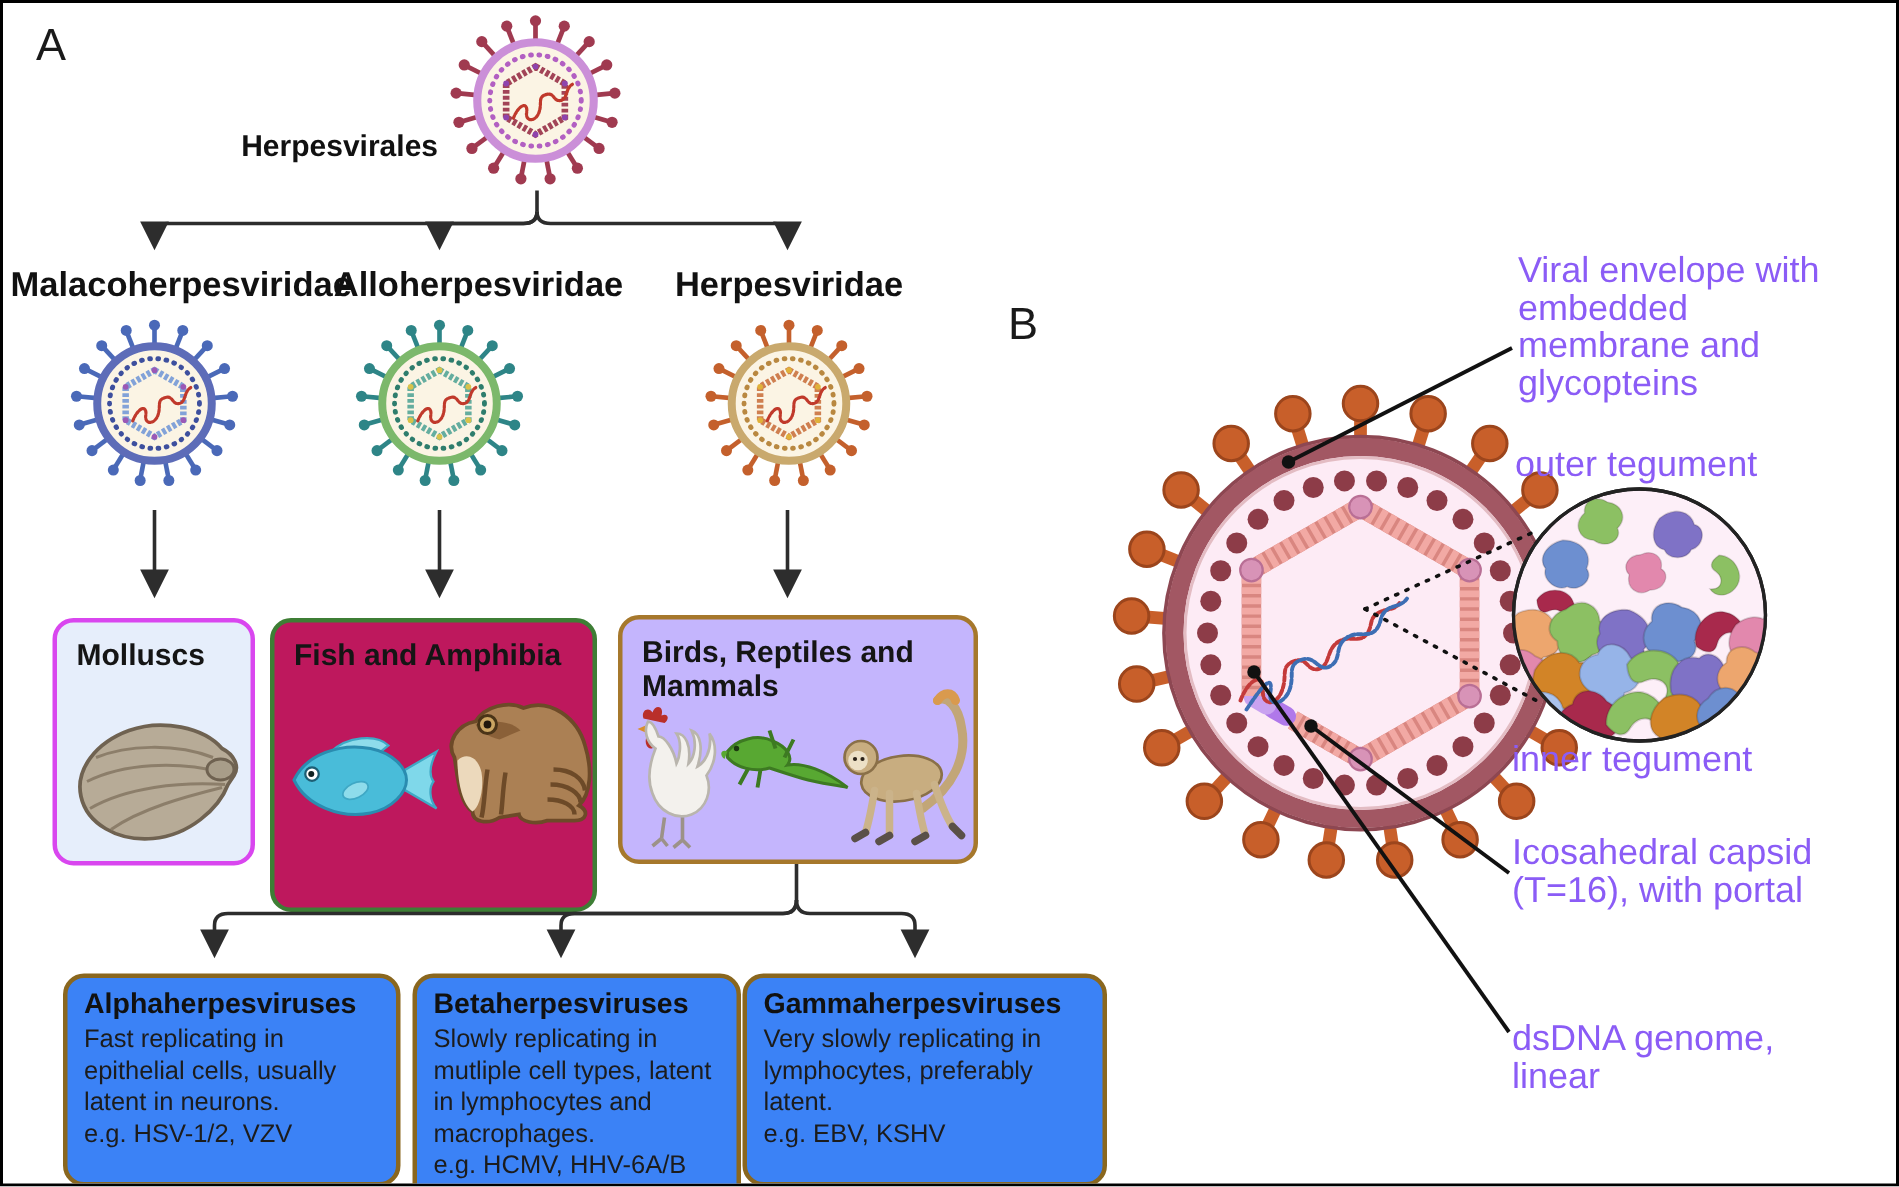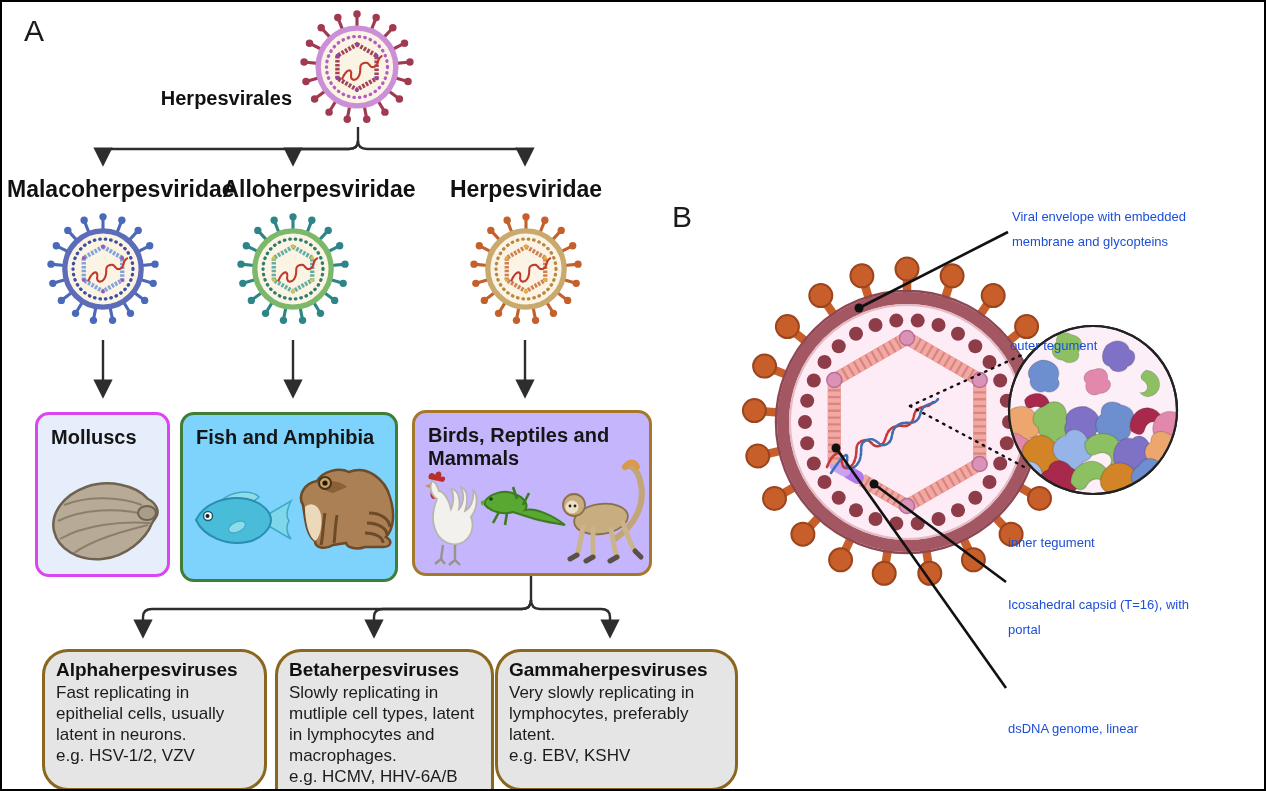--- a/index.html
+++ b/index.html
@@ -4,24 +4,24 @@
 <style>
   html,body{margin:0;padding:0;background:#fff;}
   .stage{position:relative;width:1266px;height:791px;background:#fff;border:2px solid #000;
          box-sizing:border-box;font-family:"Liberation Sans",sans-serif;overflow:hidden;}
   .abs{position:absolute;}
   .panel-letter{font-size:30px;color:#1a1a1a;}
   .order-label{font-size:20px;font-weight:bold;color:#111;text-align:right;}
   .family-label{font-size:23px;font-weight:bold;color:#111;text-align:center;}
   .host-box{border-radius:14px;box-sizing:border-box;}
   .host-title{font-size:20px;font-weight:bold;color:#151515;line-height:23px;padding:11px 12px 0 13px;}
-  .sub-box{border-radius:26px;box-sizing:border-box;background:#e5e5e5;border:3px solid #8a671f;padding:6px 11px;}
+  .sub-box{border-radius:14px;box-sizing:border-box;background:#3b82f6;border:3px solid #8a671f;padding:6px 11px;}
   .sub-title{font-size:19px;font-weight:bold;color:#111;line-height:24px;}
   .sub-desc,.sub-ex{font-size:17px;color:#1c1c1c;line-height:21px;}
-  .ann{font-size:13px;color:#1d4ed8;line-height:25px;margin-top:36px;}
+  .ann{font-size:24px;color:#8b5cf6;line-height:25px;}
   svg{display:block;}
   .overlay{pointer-events:none;}
 </style>
 </head>
 <body>
 
 <div class="stage">
 
   <div class="abs panel-letter" style="left:22px;top:12px;">A</div>
   <div class="abs order-label" style="left:118px;top:52px;width:172px;margin-top:33px;">Herpesvirales</div>
@@ -220,21 +220,21 @@
     <div class="host-title">Molluscs</div>
     <div class="abs" style="left:6px;top:58px;width:122px;height:98px;">
       <svg width="122" height="98" viewBox="0 0 122 98">
         <path d="M112,44 C116,38 112,30 104,26 C92,12 64,6 42,14 C20,22 6,40 10,58 C14,76 34,88 58,86 C82,84 102,66 108,50 Z" fill="#b7ab97" stroke="#6f6251" stroke-width="2.5"></path>
         <path d="M20,32 C40,24 72,22 98,32 M14,48 C38,36 74,34 104,42 M16,66 C40,52 76,48 106,50 M30,80 C50,66 80,58 104,52" fill="none" stroke="#8c7e6a" stroke-width="2"></path>
         <ellipse cx="103" cy="40" rx="9" ry="7" fill="#a89d89" stroke="#6f6251" stroke-width="2"></ellipse>
       </svg>
     </div>
   </div>
 
-  <div class="abs host-box" style="left:178px;top:410px;width:218px;height:170px;background:#7dd3fc;border:3px solid #3e7e35;">
+  <div class="abs host-box" style="left:178px;top:410px;width:218px;height:196px;background:#be185d;border:3px solid #3e7e35;">
     <div class="host-title">Fish and Amphibia</div>
     <div class="abs" style="left:8px;top:72px;width:106px;height:66px;">
       <svg width="106" height="66" viewBox="0 0 106 66">
         <path d="M30,14 C40,4 60,2 68,10 L58,18 C48,13 38,13 30,14 Z" fill="#8edceb" stroke="#3fa8c5" stroke-width="1.5"></path>
         <path d="M76,28 L100,14 C95,24 95,30 98,34 C95,38 95,46 100,52 L76,38 Z" fill="#7fd8ea" stroke="#3fa8c5" stroke-width="1.5"></path>
         <path d="M5,33 C13,16 36,8 56,12 C71,15 80,25 80,33 C80,41 71,52 56,55 C36,59 13,50 5,33 Z" fill="#49bcd9" stroke="#2a8cb0" stroke-width="2"></path>
         <ellipse cx="46" cy="40" rx="9" ry="5" transform="rotate(-25 46 40)" fill="#8edceb" stroke="#3fa8c5" stroke-width="1.2"></ellipse>
         <circle cx="17" cy="29" r="4.5" fill="#fff" stroke="#1d5e74" stroke-width="1.5"></circle>
         <circle cx="16.5" cy="29" r="2" fill="#122"></circle>
       </svg>

